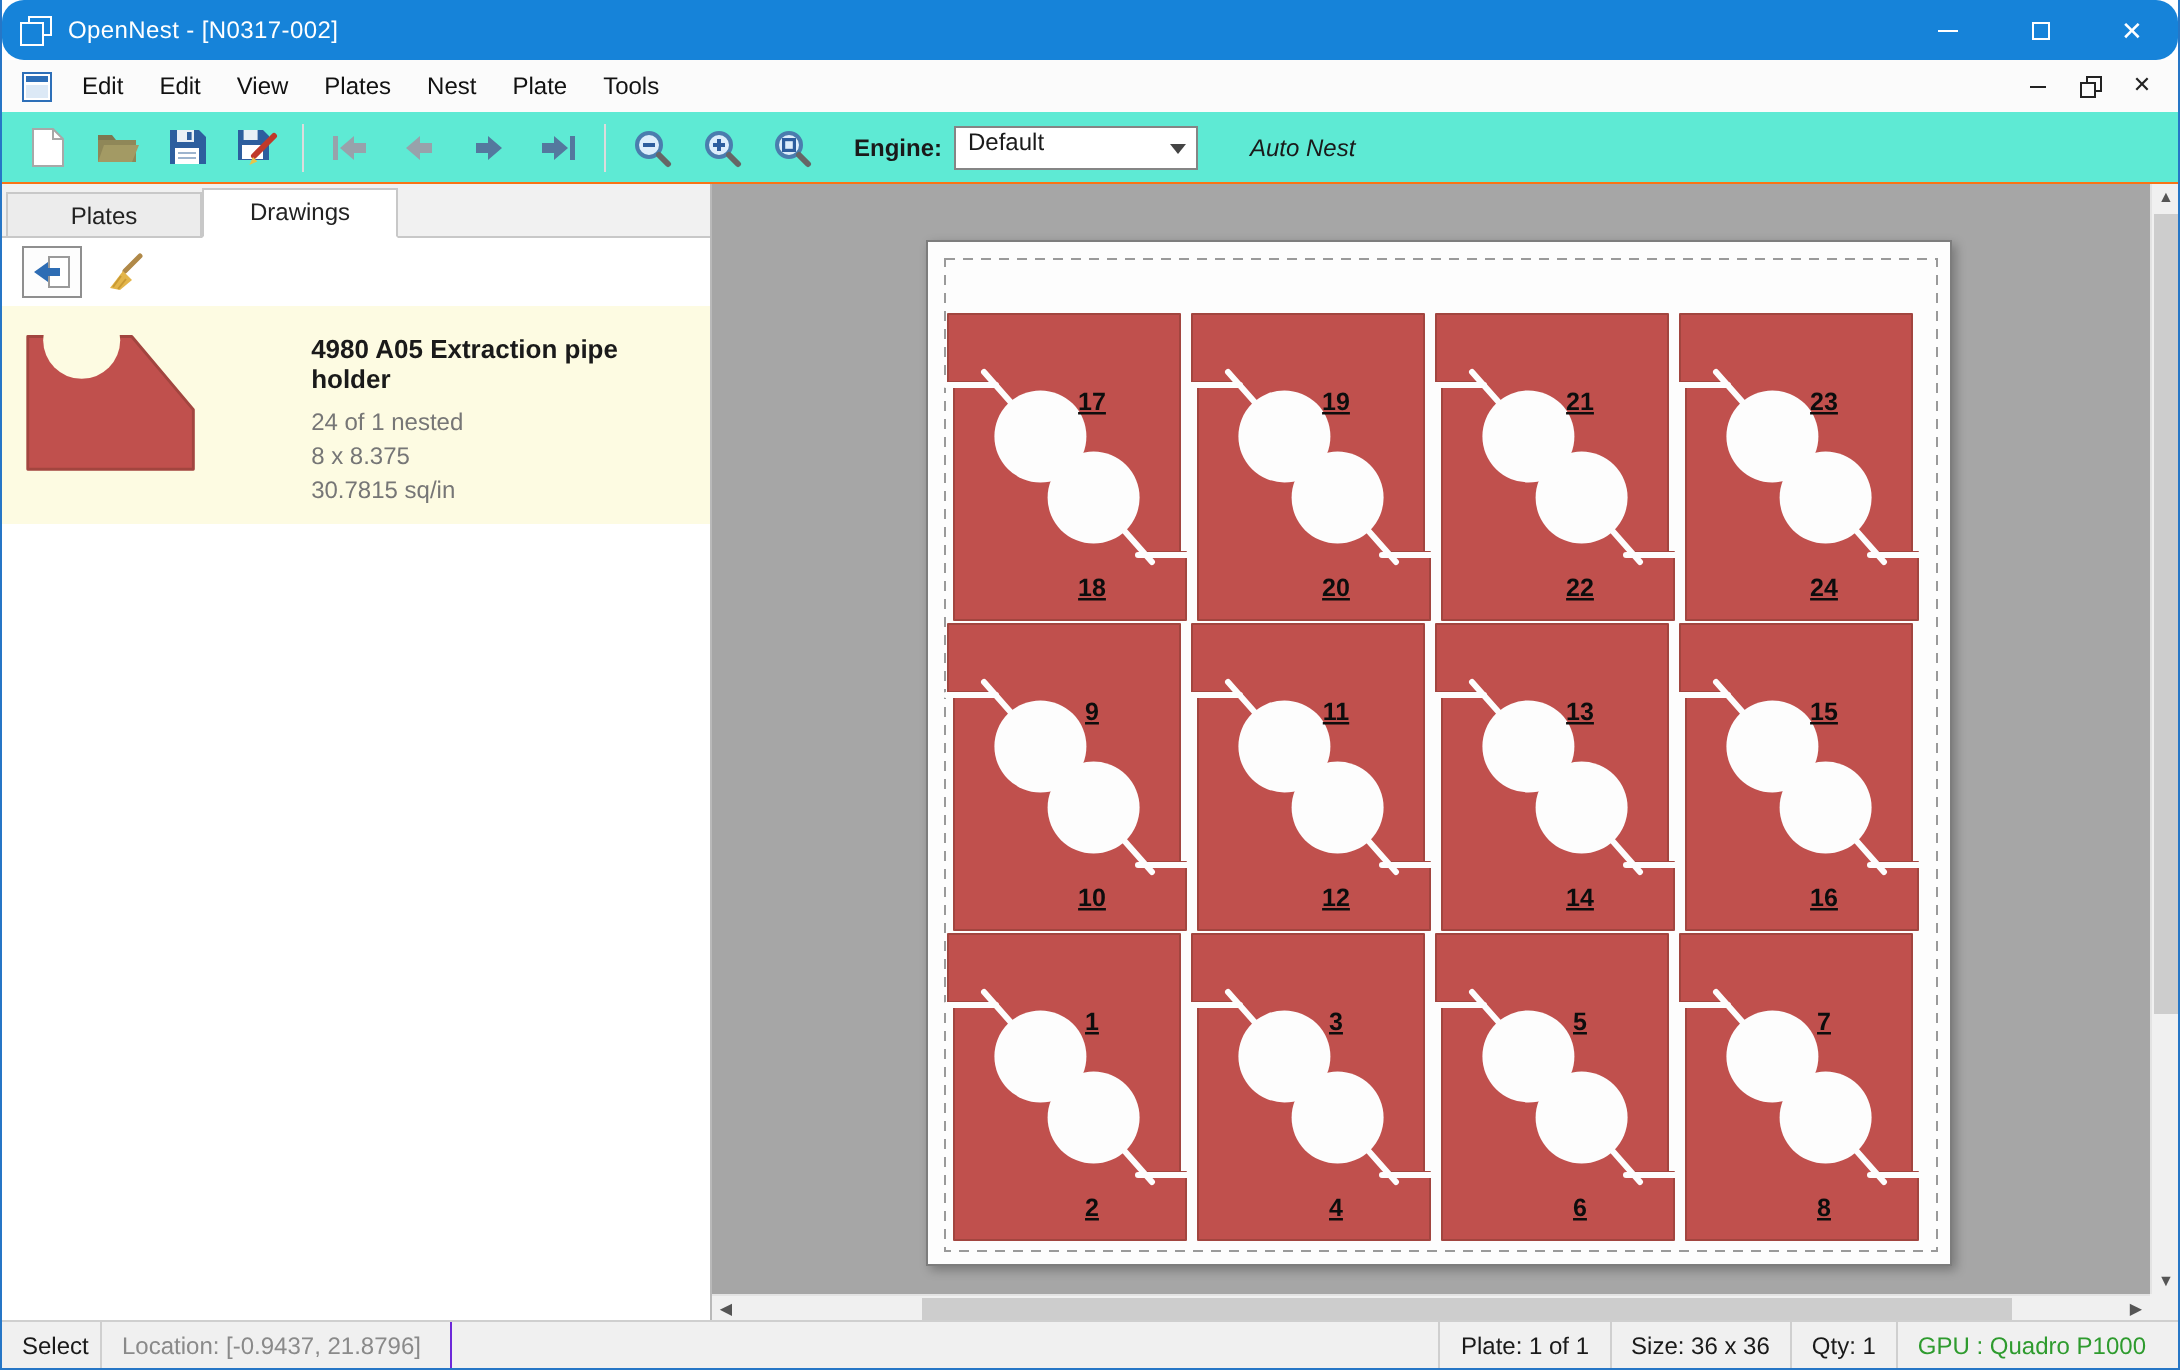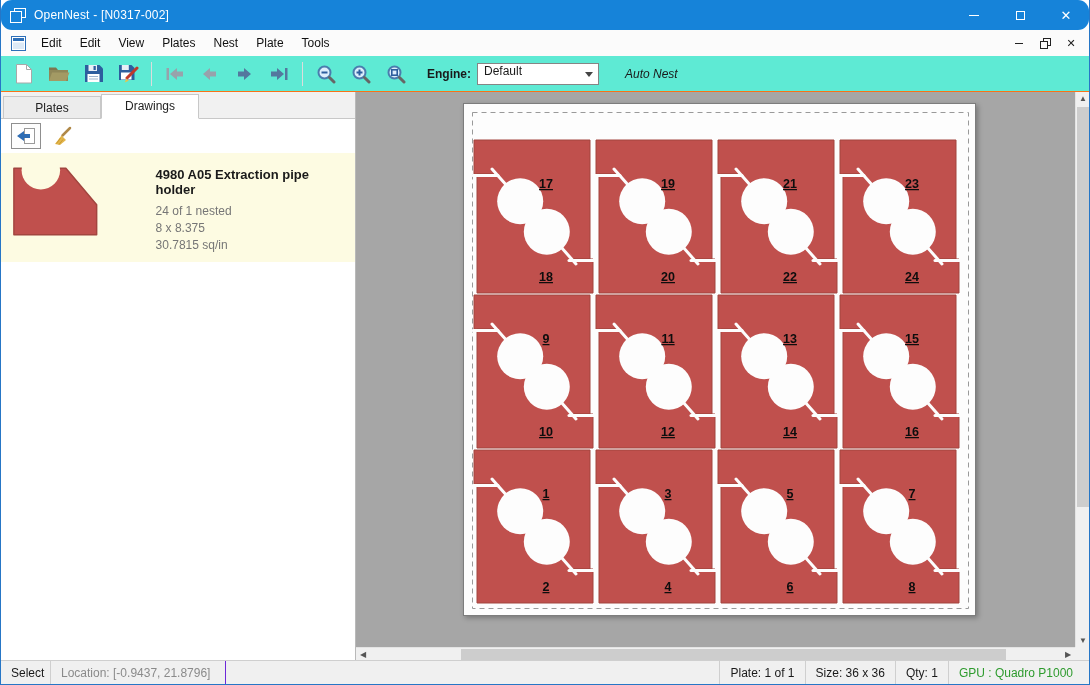--- a/index.html
+++ b/index.html
@@ -42,21 +42,21 @@
   .tab.active{background:#fff;margin-bottom:-1px;padding-bottom:5px;border-bottom:1px solid #fff;}
   .panel-minibar{height:34px;display:flex;align-items:center;gap:7px;padding:0 10px;background:#fff;}
   .mini-btn{width:30px;height:26px;display:flex;align-items:center;justify-content:center;cursor:default;}
   .mini-btn.framed{border:1px solid #8f8f8f;background:#fdfdfd;}
   .drawing-item{display:flex;gap:12px;padding:8px 10px;background:var(--selection-bg,#fdfbe2);cursor:default;}
   .item-text{padding-top:6px;margin-left:44px;}
   .item-title{font-weight:bold;font-size:13px;margin-bottom:6px;}
   .item-sub{color:#767676;font-size:12px;line-height:17px;}
   
   .canvas{flex:1;position:relative;background:var(--canvas-bg,#a6a6a6);overflow:hidden;}
-  .plate{position:absolute;left:107px;top:11px;width:513px;height:513px;background:var(--plate-bg,#fdfdfd);border:1px solid #7d7d7d;box-shadow:2px 2px 5px rgba(0,0,0,.28);}
+  .plate{position:absolute;left:107px;top:28px;width:513px;height:513px;background:var(--plate-bg,#fdfdfd);border:1px solid #7d7d7d;box-shadow:2px 2px 5px rgba(0,0,0,.28);}
   .part{fill:var(--part-fill,#c0504d);stroke:var(--part-stroke,#a2453f);stroke-width:1;stroke-linejoin:round;}
   .slit{stroke:var(--plate-bg,#fdfdfd);stroke-width:3;stroke-linecap:round;}
   .notch{fill:var(--plate-bg,#fdfdfd);}
   .pnum{font-family:"Liberation Sans",sans-serif;font-size:12.5px;font-weight:bold;fill:#0d0d0d;text-anchor:middle;text-decoration:underline;}
   .vscroll{position:absolute;top:0;right:0;bottom:13px;width:14px;background:#f0f0f0;border-left:1px solid #e3e3e3;}
   .vthumb{position:absolute;left:1px;width:12px;top:15px;height:400px;background:#cdcdcd;}
   .hscroll{position:absolute;left:0;right:14px;bottom:0;height:13px;background:#f0f0f0;border-top:1px solid #e3e3e3;}
   .hthumb{position:absolute;top:1px;height:11px;left:105px;width:545px;background:#cdcdcd;}
   .scroll-corner{position:absolute;right:0;bottom:0;width:14px;height:13px;background:#f0f0f0;}
   .sarrow{position:absolute;color:#555;font-size:8px;line-height:13px;width:14px;text-align:center;}

